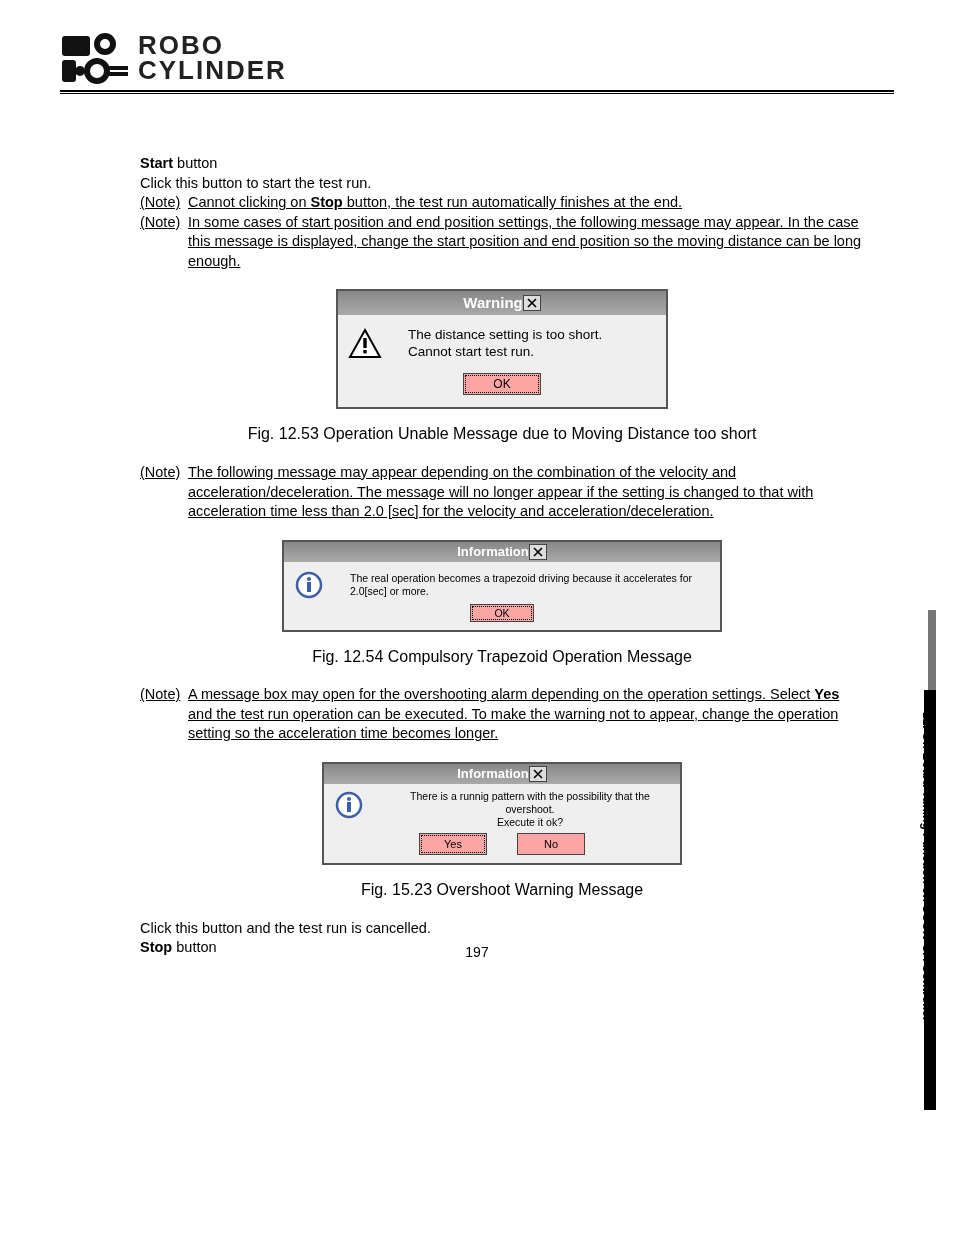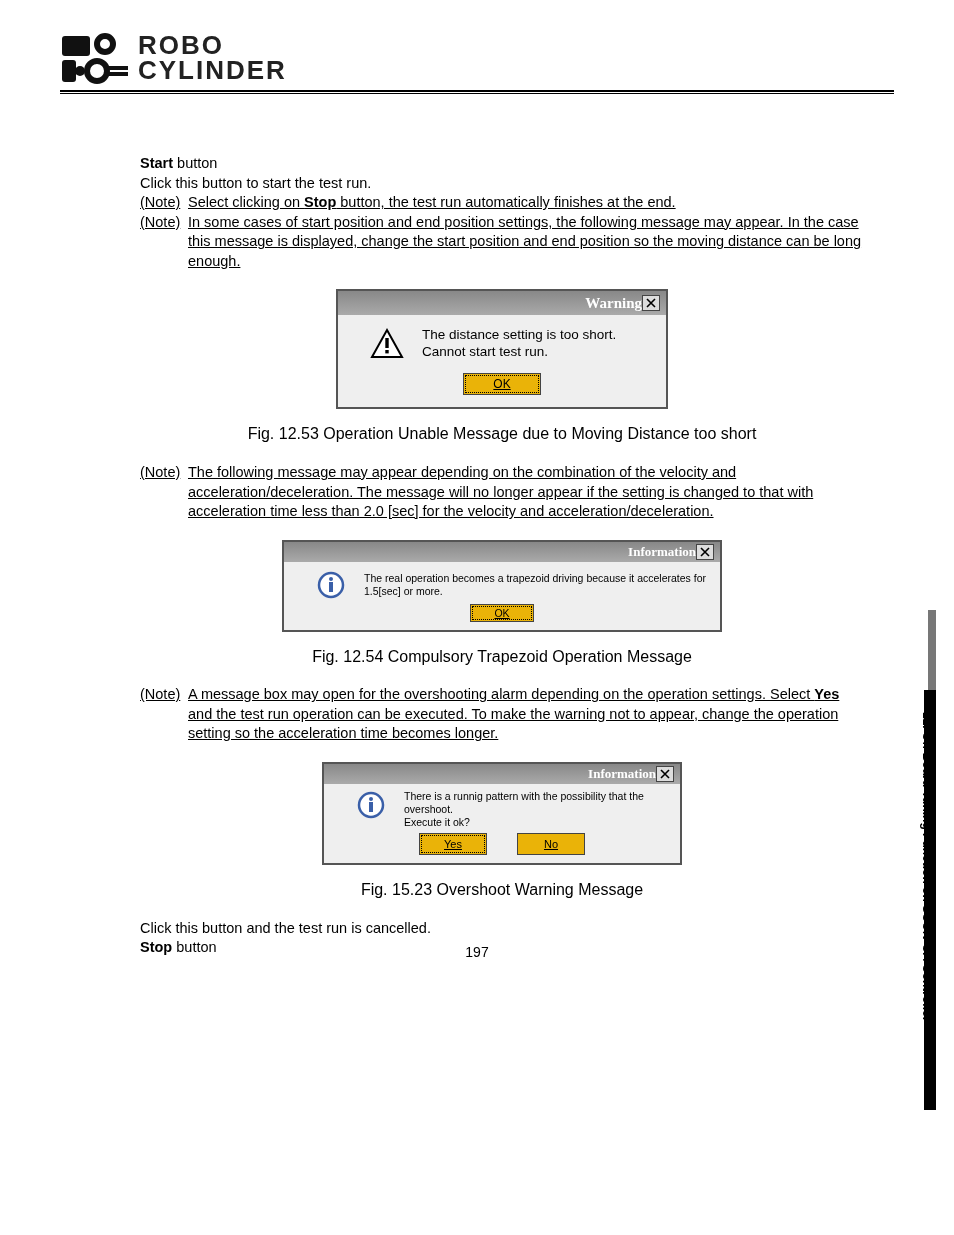--- a/index.html
+++ b/index.html
@@ -16,31 +16,31 @@
   .section-head { margin-top: 0; }
   .bold { font-weight: 700; }
   .note-row { display: flex; text-decoration: underline; }
   .note-label { flex: 0 0 48px; }
   .note-body { flex: 1; }
   .fig-caption { text-align: center; margin: 14px 0 18px; font-size: 16px; }
 
   
   .dlg { margin: 18px auto 8px; border: 2px solid #555; background: #efefef; }
   .dlg1 { width: 332px; }
-  .dlg-titlebar { background: linear-gradient(#888, #aaa); color: #fff; font-weight: 700; padding: 3px 6px; font-size: 15px; display: flex; align-items: center; justify-content: flex-end; height: 24px; font-family: Liberation Serif, serif; }
+  .dlg-titlebar { background: linear-gradient(#888, #aaa); color: #fff; font-weight: 700; padding: 3px 6px; font-size: 15px; display: flex; align-items: center; justify-content: center; height: 24px; }
   .dlg-close { width: 18px; height: 16px; background: #ddd; border: 1px solid #444; display: flex; align-items: center; justify-content: center; font-size: 11px; color: #000; cursor: pointer; }
-  .dlg-body { padding: 12px 10px 6px; display: flex; gap: 18px; align-items: flex-start; margin-left: 22px; }
+  .dlg-body { padding: 12px 10px 6px; display: flex; gap: 26px; align-items: flex-start; }
   .icon-warn { width: 34px; height: 34px; }
   .icon-warn svg { width: 34px; height: 34px; }
   .icon-info { width: 30px; height: 30px; }
   .icon-info svg { width: 30px; height: 30px; }
   .dlg-msg { font-size: 13.5px; line-height: 1.25; }
   .dlg-small .dlg-msg { font-size: 10.5px; }
   .dlg-btnrow { display: flex; justify-content: center; gap: 24px; padding: 6px 0 12px; }
-  .winbtn { min-width: 78px; height: 22px; border: 1px solid #444; background: #eab308; font-size: 12px; display: flex; align-items: center; justify-content: center; position: relative; cursor: pointer; text-decoration: underline; }
+  .winbtn { min-width: 78px; height: 22px; border: 1px solid #444; background: #fca5a5; font-size: 12px; display: flex; align-items: center; justify-content: center; position: relative; cursor: pointer; }
   .winbtn.default::before { content: ""; position: absolute; inset: 1px; border: 1px dotted #000; pointer-events: none; }
   .dlg2 { width: 440px; }
   .dlg2 .dlg-body { align-items: center; }
   .dlg3 { width: 360px; }
   .dlg3 .dlg-body { align-items: flex-start; }
   .dlg3 .winbtn { min-width: 68px; font-size: 11px; }
 
   
   .side-tab { position: absolute; right: 18px; top: 680px; width: 26px; height: 430px; }
   .side-tab .bar-grey { position: absolute; left: 18px; top: -70px; width: 8px; height: 90px; background: #777; }
@@ -76,21 +76,21 @@
 
   <div class="content">
 
     <p class="section-head">
       <span class="bold">Start</span><span> button</span>
     </p>
     <p>Click this button to start the test run.</p>
     <div class="note-row">
       <div class="note-label">(Note)</div>
       <div class="note-body">
-        <span>Select clicking on </span><span class="bold">Stop</span><span> button, the test run automatically finishes at the end.</span>
+        <span>Cannot clicking on </span><span class="bold">Stop</span><span> button, the test run automatically finishes at the end.</span>
       </div>
     </div>
     <div class="note-row">
       <div class="note-label">(Note)</div>
       <div class="note-body">In some cases of start position and end position settings, the following message may appear. In the case this message is displayed, change the start position and end position so the moving distance can be long enough.</div>
     </div>
 
     <div class="dlg dlg1">
       <div class="dlg-titlebar">
         <span>Warning</span>
@@ -133,21 +133,21 @@
         </span>
       </div>
       <div class="dlg-body" style="padding:8px 10px 2px;">
         <span class="icon-info">
           <svg viewBox="0 0 30 30">
               <circle cx="15" cy="15" r="12" fill="#fff" stroke="#3a5fa8" stroke-width="2.5"></circle>
               <circle cx="15" cy="9" r="2" fill="#3a5fa8"></circle>
               <rect x="13" y="12" width="4" height="10" fill="#3a5fa8"></rect>
             </svg>
         </span>
-        <div class="dlg-msg">The real operation becomes a trapezoid driving because it accelerates for 1.5[sec] or more.</div>
+        <div class="dlg-msg">The real operation becomes a trapezoid driving because it accelerates for 2.0[sec] or more.</div>
       </div>
       <div class="dlg-btnrow" style="padding:2px 0 8px;">
         <div class="winbtn default" style="min-width:64px;height:18px;font-size:10.5px;">OK</div>
       </div>
     </div>
 
     <p class="fig-caption">Fig. 12.54 Compulsory Trapezoid Operation Message</p>
 
     <div class="note-row">
       <div class="note-label">(Note)</div>
@@ -166,21 +166,21 @@
         </span>
       </div>
       <div class="dlg-body" style="padding:6px 10px 2px;">
         <span class="icon-info">
           <svg viewBox="0 0 30 30">
               <circle cx="15" cy="15" r="12" fill="#fff" stroke="#3a5fa8" stroke-width="2.5"></circle>
               <circle cx="15" cy="9" r="2" fill="#3a5fa8"></circle>
               <rect x="13" y="12" width="4" height="10" fill="#3a5fa8"></rect>
             </svg>
         </span>
-        <div class="dlg-msg" style="white-space:pre-line;">There is a runnig pattern with the possibility that the overshoot.
+        <div class="dlg-msg" style="white-space:pre-line;text-align:center;">There is a runnig pattern with the possibility that the overshoot.
 Execute it ok?</div>
       </div>
       <div class="dlg-btnrow" style="padding:2px 0 8px; gap:30px;">
         <div class="winbtn default">Yes</div>
         <div class="winbtn">No</div>
       </div>
     </div>
 
     <p class="fig-caption">Fig. 15.23 Overshoot Warning Message</p>
 

